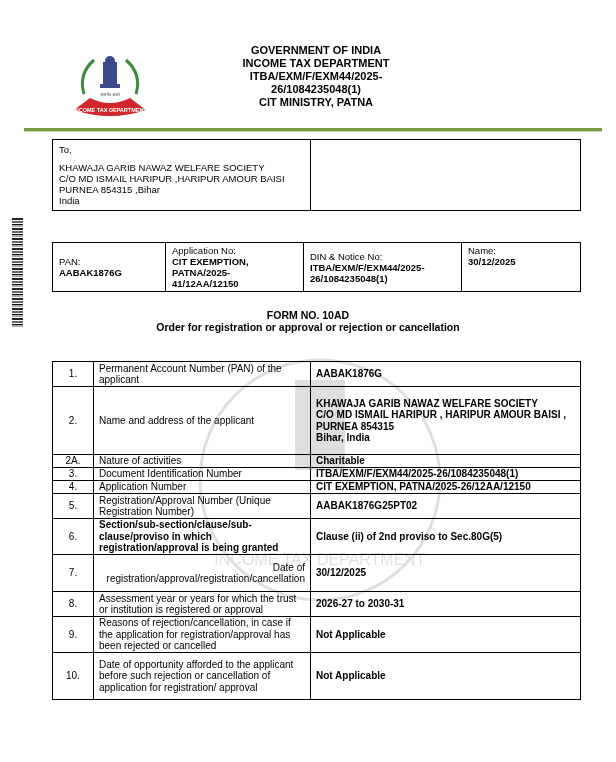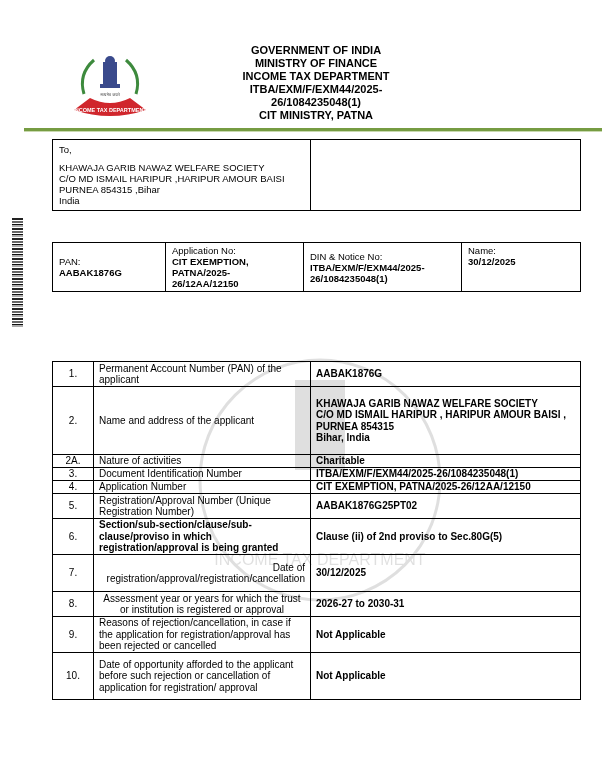--- a/index.html
+++ b/index.html
@@ -39,21 +39,20 @@
     <path d="M66 42 Q72 22 56 8" stroke="#3d8a3d" stroke-width="3" fill="none"></path>
     <rect x="33" y="10" width="14" height="22" fill="#3a4a8c"></rect>
     <circle cx="40" cy="9" r="5" fill="#3a4a8c"></circle>
     <rect x="30" y="32" width="20" height="4" fill="#3a4a8c"></rect>
     <text x="40" y="44" font-size="4" text-anchor="middle" fill="#333">सत्यमेव जयते</text>
     <path d="M4 58 L20 46 Q40 56 60 46 L76 58 Q40 70 4 58 Z" fill="#d0262c"></path>
     <text x="40" y="60" font-size="5.5" font-weight="bold" text-anchor="middle" fill="#fff">INCOME TAX DEPARTMENT</text>
   </svg>
   <div class="header-text">
     <div>GOVERNMENT OF INDIA</div>
-    <div>MINISTRY OF FINANCE</div>
     <div>INCOME TAX DEPARTMENT</div>
     <div>ITBA/EXM/F/EXM44/2025-</div>
     <div>26/1084235048(1)</div>
     <div>CIT MINISTRY, PATNA</div>
   </div>
 </div>
 <div class="green-bar"></div>
 <div class="green-bar2"></div>
 
 <div class="barcode"></div>
@@ -77,36 +76,38 @@
   <tbody>
       <tr>
     <td style="width:100px; vertical-align:middle;">
       <div>PAN:</div>
       <div class="bold">AABAK1876G</div>
     </td>
     <td style="width:125px;">
       <div>Application No:</div>
       <div class="bold">CIT EXEMPTION,</div>
       <div class="bold">PATNA/2025-</div>
-      <div class="bold">26/12AA/12150</div>
+      <div class="bold">41/12AA/12150</div>
     </td>
     <td style="width:145px; vertical-align:middle;">
       <div>DIN &amp; Notice No:</div>
       <div class="bold">ITBA/EXM/F/EXM44/2025-</div>
       <div class="bold">26/1084235048(1)</div>
     </td>
     <td>
       <div>Name:</div>
       <div class="bold">30/12/2025</div>
     </td>
   </tr>
 </tbody>
   </table>
 
 <div class="form-head">
+  <div>FORM NO. 10AD</div>
+  <div>Order for registration or approval or rejection or cancellation</div>
 </div>
 
 <svg class="watermark" viewBox="0 0 280 260">
   <circle cx="140" cy="130" r="120" fill="none" stroke="#000" stroke-width="3"></circle>
   <rect x="115" y="30" width="50" height="90" fill="#000"></rect>
   <text x="140" y="215" font-size="16" text-anchor="middle" fill="#000">INCOME TAX DEPARTMENT</text>
 </svg>
 
 <table class="main-table">
   <tbody id="rows">
@@ -147,21 +148,21 @@
         <td class="desc" style="white-space: normal; font-weight: bold;">Section/sub-section/clause/sub-clause/proviso in which registration/approval is being granted</td>
         <td class="val" style="white-space: pre-line;">Clause (ii) of 2nd proviso to Sec.80G(5)</td>
       </tr>
       <tr style="height: 37px;">
         <td class="num" style="white-space: normal;">7.</td>
         <td class="desc" style="white-space: normal; text-align: right;">Date of registration/approval/registration/cancellation</td>
         <td class="val" style="white-space: pre-line;">30/12/2025</td>
       </tr>
       <tr style="height: 25px;">
         <td class="num" style="white-space: normal;">8.</td>
-        <td class="desc" style="white-space: normal; text-align: center;">Assessment year or years for which the trust or institution is registered or approval</td>
+        <td class="desc" style="white-space: normal;">Assessment year or years for which the trust or institution is registered or approval</td>
         <td class="val" style="white-space: pre-line;">2026-27 to 2030-31</td>
       </tr>
       <tr style="height: 36px;">
         <td class="num" style="white-space: normal;">9.</td>
         <td class="desc" style="white-space: normal;">Reasons of rejection/cancellation, in case if the application for registration/approval has been rejected or cancelled</td>
         <td class="val" style="white-space: pre-line;">Not Applicable</td>
       </tr>
       <tr style="height: 47px;">
         <td class="num" style="white-space: normal;">10.</td>
         <td class="desc" style="white-space: normal;">Date of opportunity afforded to the applicant before such rejection or cancellation of application for registration/ approval</td>

